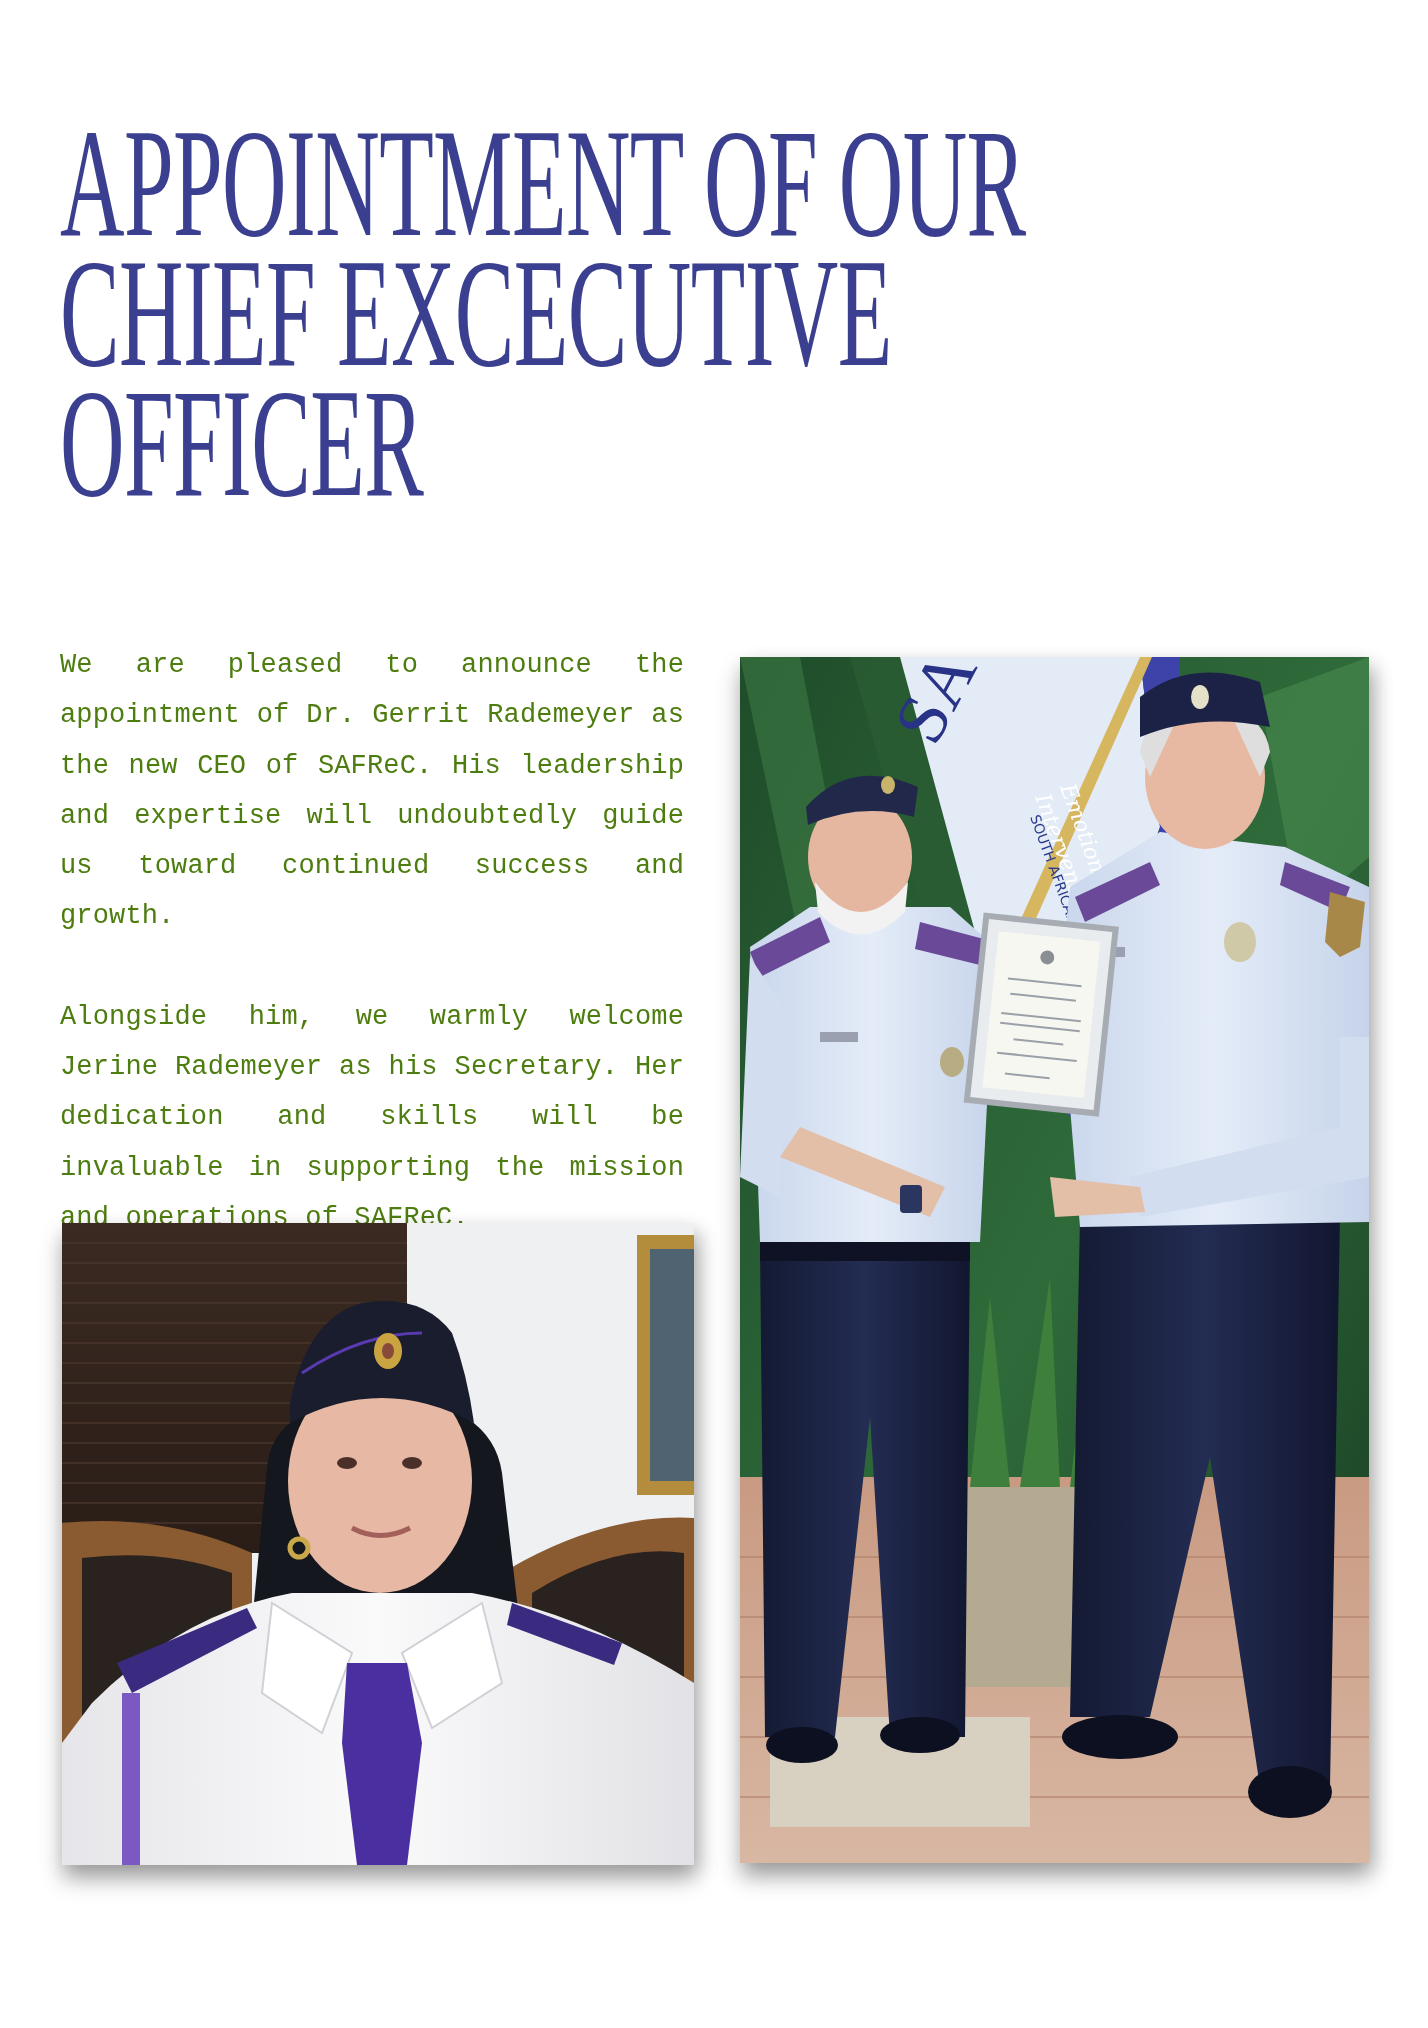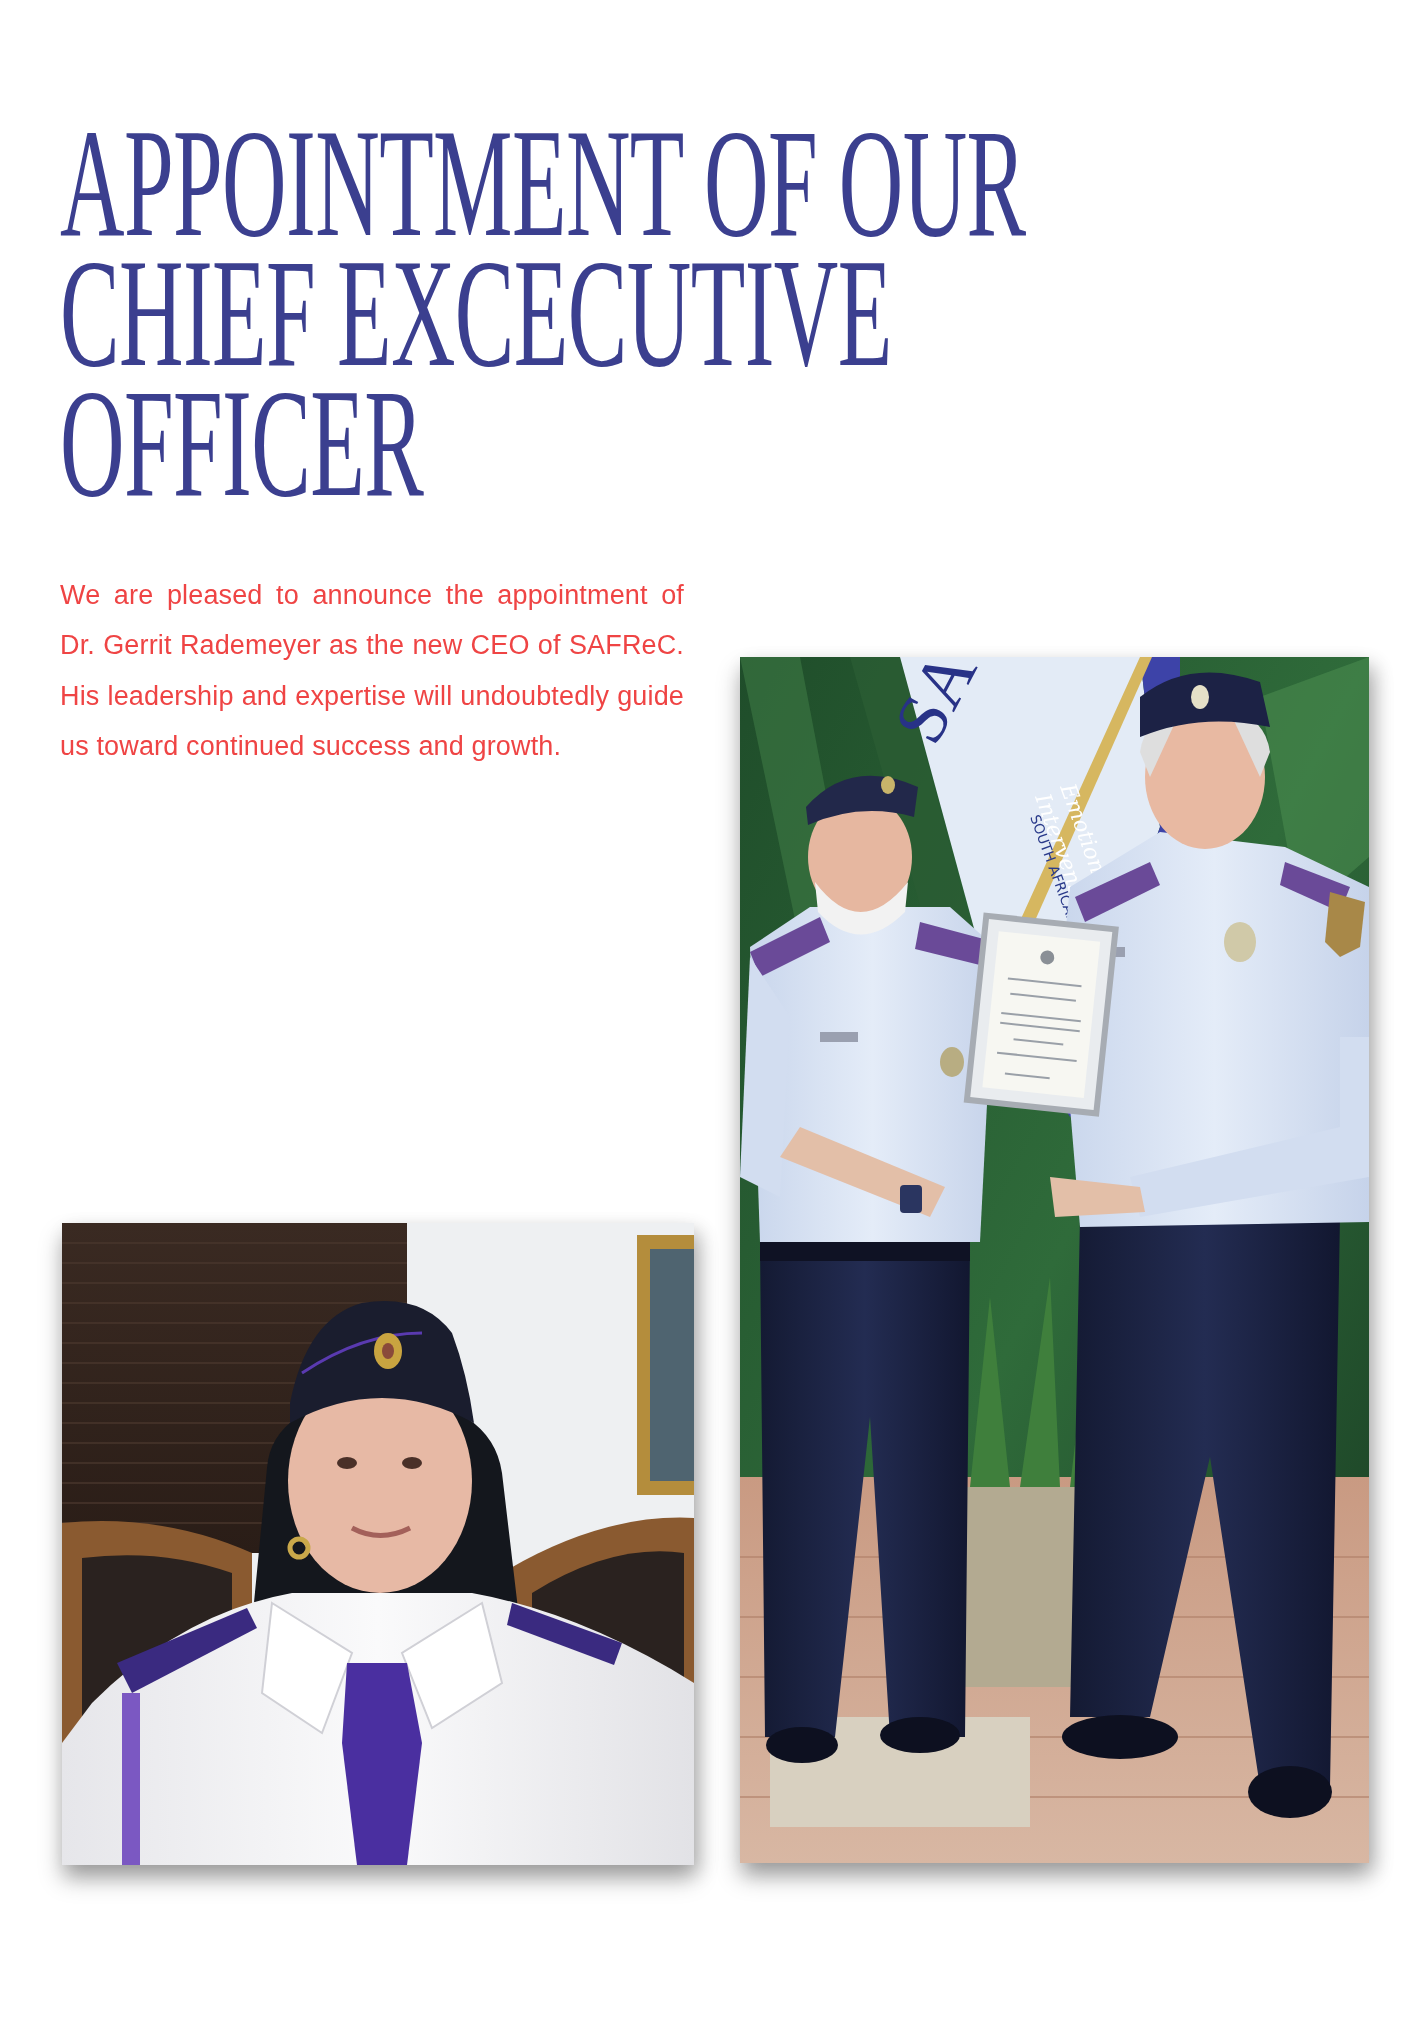--- a/index.html
+++ b/index.html
@@ -15,23 +15,23 @@
     font-size: 154px;
     line-height: 130px;
     letter-spacing: -1px;
     transform: scaleX(0.58);
     transform-origin: left top;
     white-space: nowrap;
   }
   .title-line { display: block; }
 
   .body-text {
-    position: absolute; left: 60px; top: 570px; width: 624px;
-    color: #ef4444;
-    font-family: Liberation Sans, sans-serif;
+    position: absolute; left: 60px; top: 640px; width: 624px;
+    color: #4d7c0f;
+    font-family: Liberation Mono, monospace;
     font-size: 27px;
     line-height: 50.3px;
     text-align: justify;
     letter-spacing: 0.15px;
   }
   .body-text p { margin-bottom: 50px; }
   .body-text p:last-child { margin-bottom: 0; }
 
   .photo {
     position: absolute; overflow: hidden;
@@ -46,20 +46,21 @@
 <body>
 
 <h1 class="title">
   <span class="title-line">APPOINTMENT OF OUR</span>
   <span class="title-line">CHIEF EXCECUTIVE</span>
   <span class="title-line">OFFICER</span>
 </h1>
 
 <div class="body-text">
   <p>We are pleased to announce the appointment of Dr. Gerrit Rademeyer as the new CEO of SAFReC. His leadership and expertise will undoubtedly guide us toward continued success and growth.</p>
+  <p>Alongside him, we warmly welcome Jerine Rademeyer as his Secretary. Her dedication and skills will be invaluable in supporting the mission and operations of SAFReC.</p>
 </div>
 
 <div class="photo photo-award" title="Two uniformed officers holding a framed certificate in front of a blue SAFReC banner">
   <svg viewBox="0 0 629 1206" preserveAspectRatio="none">
     <defs>
       <linearGradient id="foliage" x1="0" y1="0" x2="1" y2="1">
         <stop offset="0" stop-color="#1f4d2a"></stop>
         <stop offset="0.5" stop-color="#2f6b3a"></stop>
         <stop offset="1" stop-color="#183a22"></stop>
       </linearGradient>

